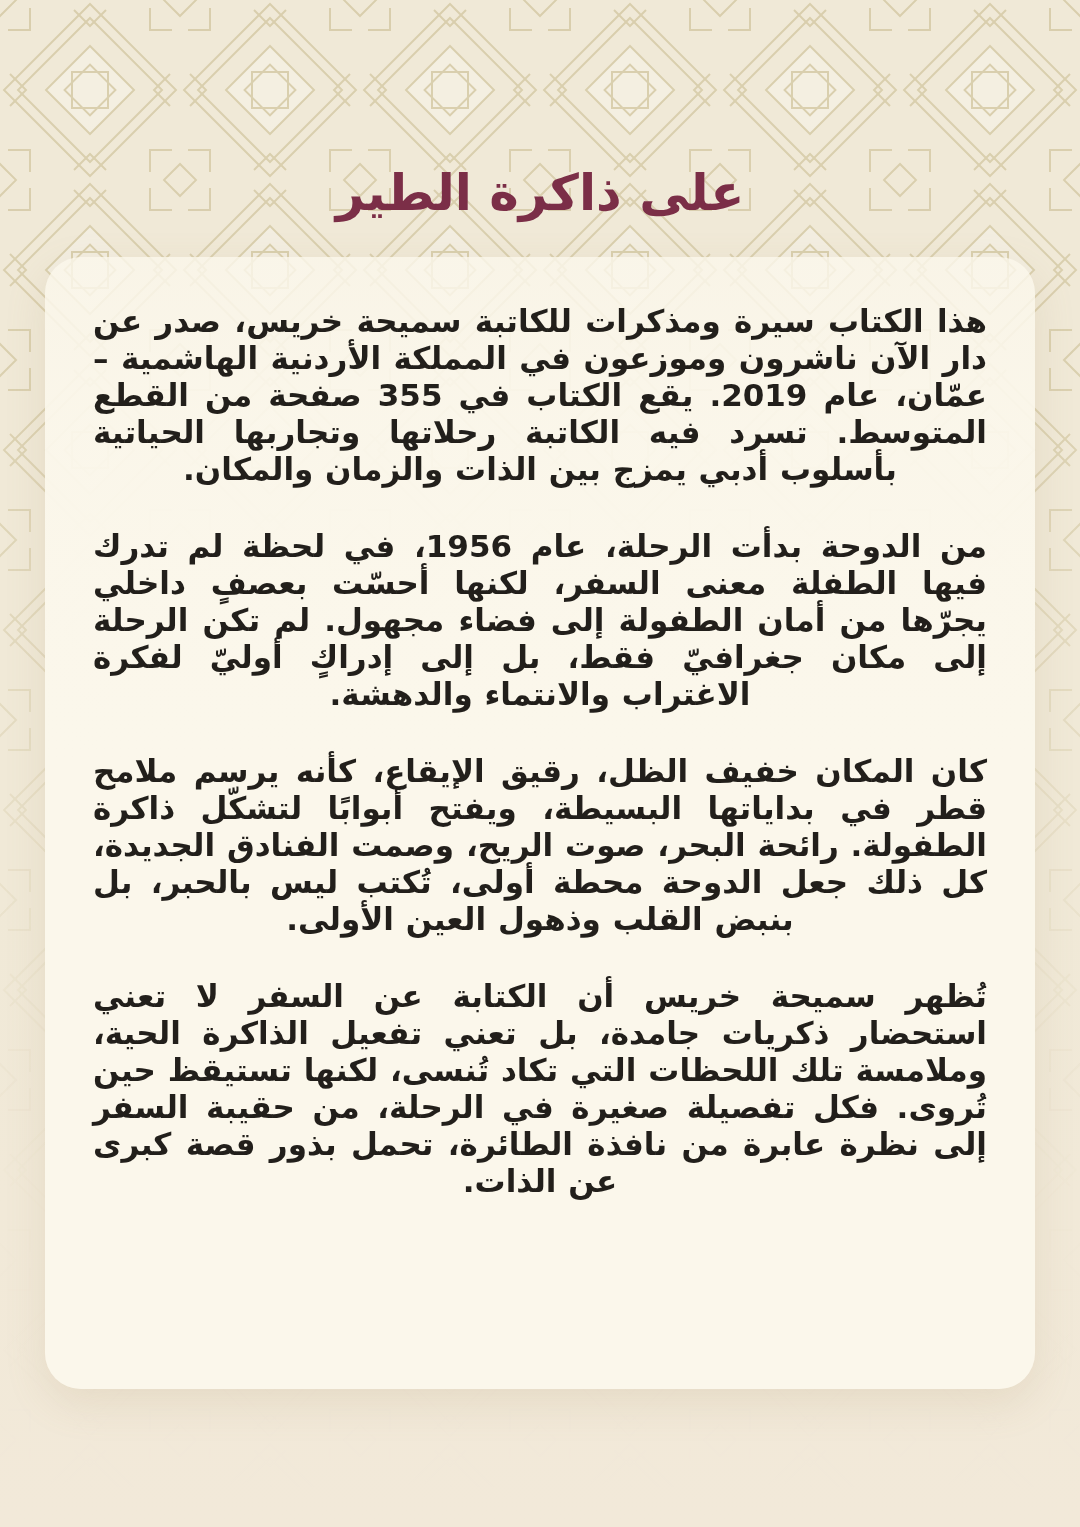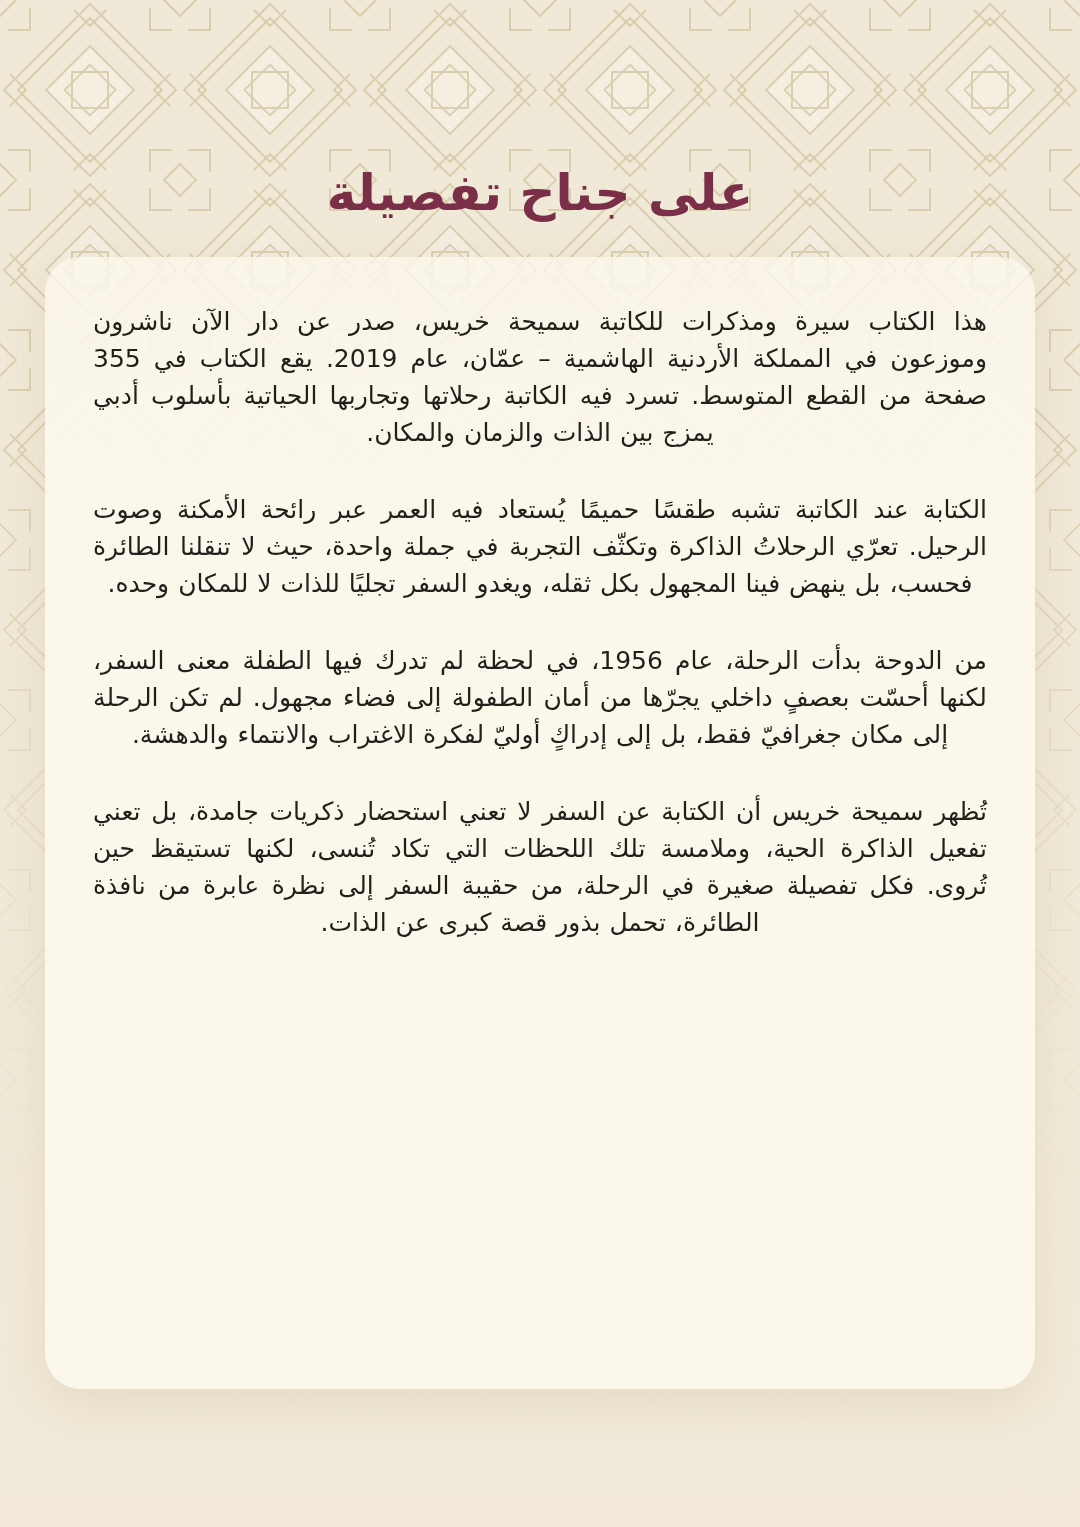--- a/index.html
+++ b/index.html
@@ -55,22 +55,22 @@
       rgba(251,247,235,0.93) 12%,
       rgba(251,247,235,0.99) 28%,
       var(--card-bg) 45%,
       var(--card-bg) 100%);
     box-shadow:0 14px 40px rgba(167,142,101,0.16);
   }
   .para{
     direction:rtl;
     text-align:justify;
     text-align-last:center;
-    font-size:25px;
-    font-weight:normal;
+    font-size:31px;
+    font-weight:bold;
     line-height:37px;
     color:var(--body-color);
     margin-bottom:40px;
     word-spacing:1px;
   }
   .para:last-child{margin-bottom:0;}
 </style>
 </head>
 <body>
 
@@ -115,23 +115,23 @@
       </linearGradient>
       <mask id="fadeMask">
         <rect width="1080" height="1527" fill="url(#fade)"></rect>
       </mask>
     </defs>
     <rect width="1080" height="1527" fill="url(#geo)" mask="url(#fadeMask)"></rect>
   </svg>
 
   <div class="content">
 
-    <h1 class="title">على جناح تفصيلة</h1>
+    <h1 class="title">على ذاكرة الطير</h1>
 
     <section class="card">
       <p class="para">هذا الكتاب سيرة ومذكرات للكاتبة سميحة خريس، صدر عن دار الآن ناشرون وموزعون في المملكة الأردنية الهاشمية – عمّان، عام 2019. يقع الكتاب في 355 صفحة من القطع المتوسط. تسرد فيه الكاتبة رحلاتها وتجاربها الحياتية بأسلوب أدبي يمزج بين الذات والزمان والمكان.</p>
-      <p class="para">الكتابة عند الكاتبة تشبه طقسًا حميمًا يُستعاد فيه العمر عبر رائحة الأمكنة وصوت الرحيل. تعرّي الرحلاتُ الذاكرة وتكثّف التجربة في جملة واحدة، حيث لا تنقلنا الطائرة فحسب، بل ينهض فينا المجهول بكل ثقله، ويغدو السفر تجليًا للذات لا للمكان وحده.</p>
       <p class="para">من الدوحة بدأت الرحلة، عام 1956، في لحظة لم تدرك فيها الطفلة معنى السفر، لكنها أحسّت بعصفٍ داخلي يجرّها من أمان الطفولة إلى فضاء مجهول. لم تكن الرحلة إلى مكان جغرافيّ فقط، بل إلى إدراكٍ أوليّ لفكرة الاغتراب والانتماء والدهشة.</p>
+      <p class="para">كان المكان خفيف الظل، رقيق الإيقاع، كأنه يرسم ملامح قطر في بداياتها البسيطة، ويفتح أبوابًا لتشكّل ذاكرة الطفولة. رائحة البحر، صوت الريح، وصمت الفنادق الجديدة، كل ذلك جعل الدوحة محطة أولى، تُكتب ليس بالحبر، بل بنبض القلب وذهول العين الأولى.</p>
       <p class="para">تُظهر سميحة خريس أن الكتابة عن السفر لا تعني استحضار ذكريات جامدة، بل تعني تفعيل الذاكرة الحية، وملامسة تلك اللحظات التي تكاد تُنسى، لكنها تستيقظ حين تُروى. فكل تفصيلة صغيرة في الرحلة، من حقيبة السفر إلى نظرة عابرة من نافذة الطائرة، تحمل بذور قصة كبرى عن الذات.</p>
     </section>
 
   </div>
 </div>
 
 </body></html>

